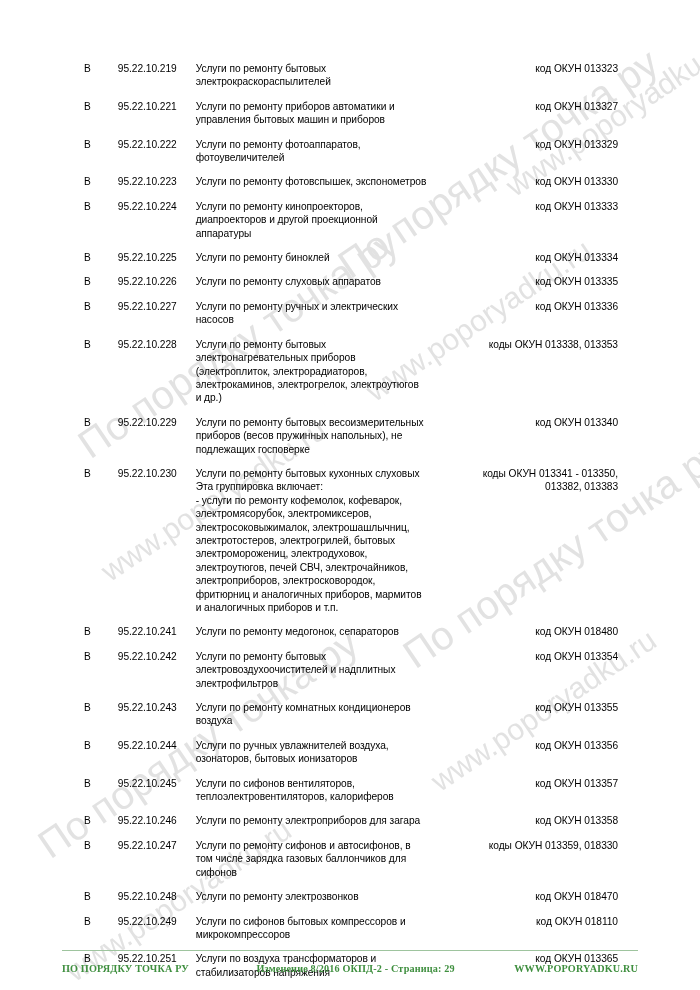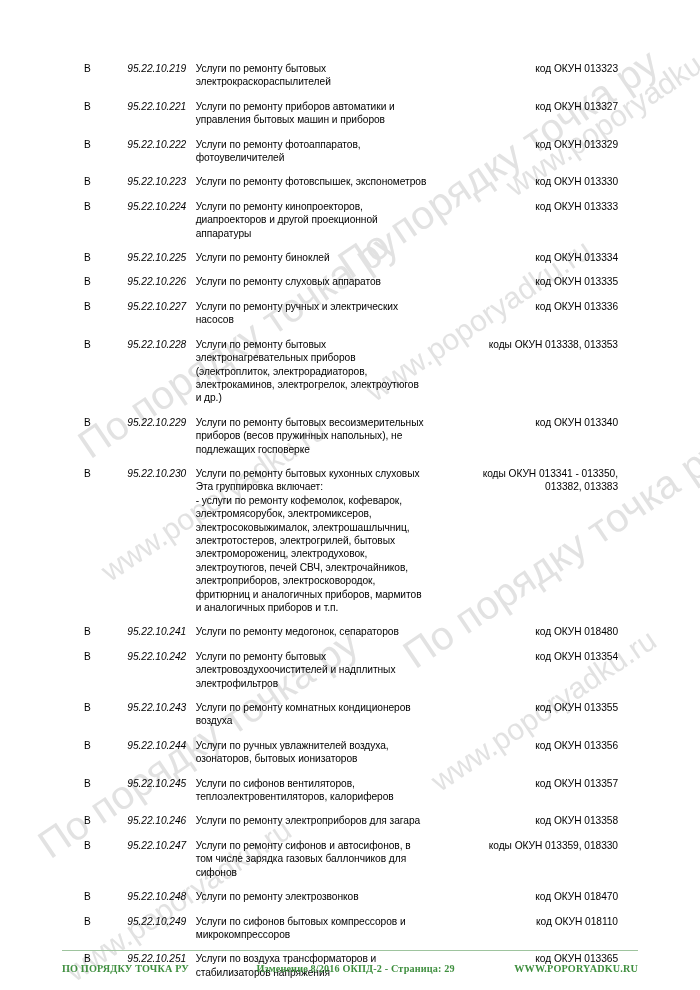--- a/index.html
+++ b/index.html
@@ -59,23 +59,22 @@
     line-height: 13.4px;
     letter-spacing: -0.05px;
   }
   td.c-flag {
     width: 34px;
     white-space: nowrap;
   }
   td.c-code {
     width: 78px;
     white-space: nowrap;
-    text-align: center;
+    text-align: left;
     padding-right: 8px;
-    font-style: italic;
   }
   td.c-name {
     width: 274px;
     padding-right: 6px;
   }
   td.c-okun {
     width: 150px;
     text-align: right;
     white-space: pre-line;
     padding-left: 4px;

